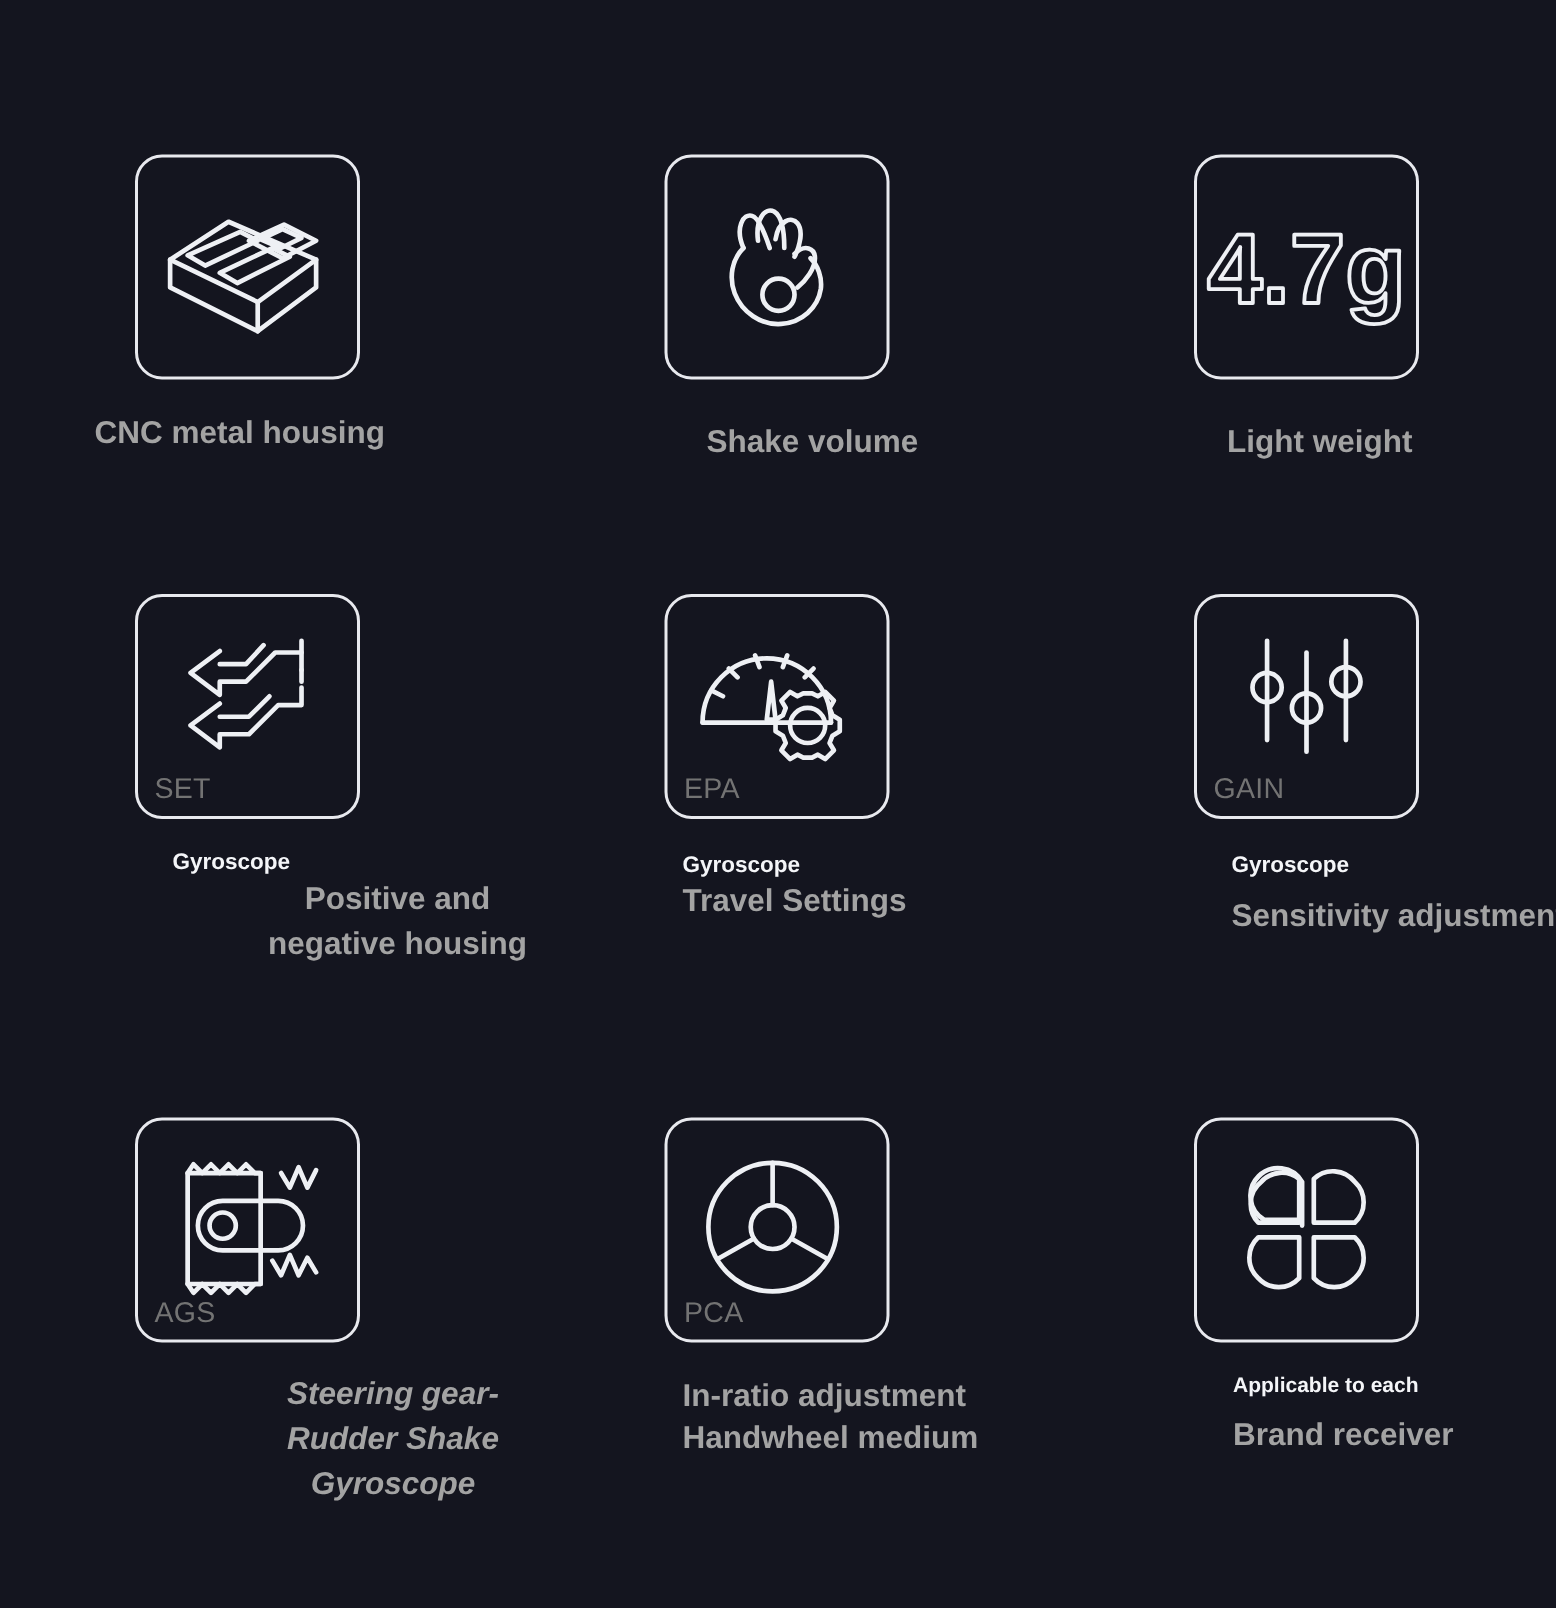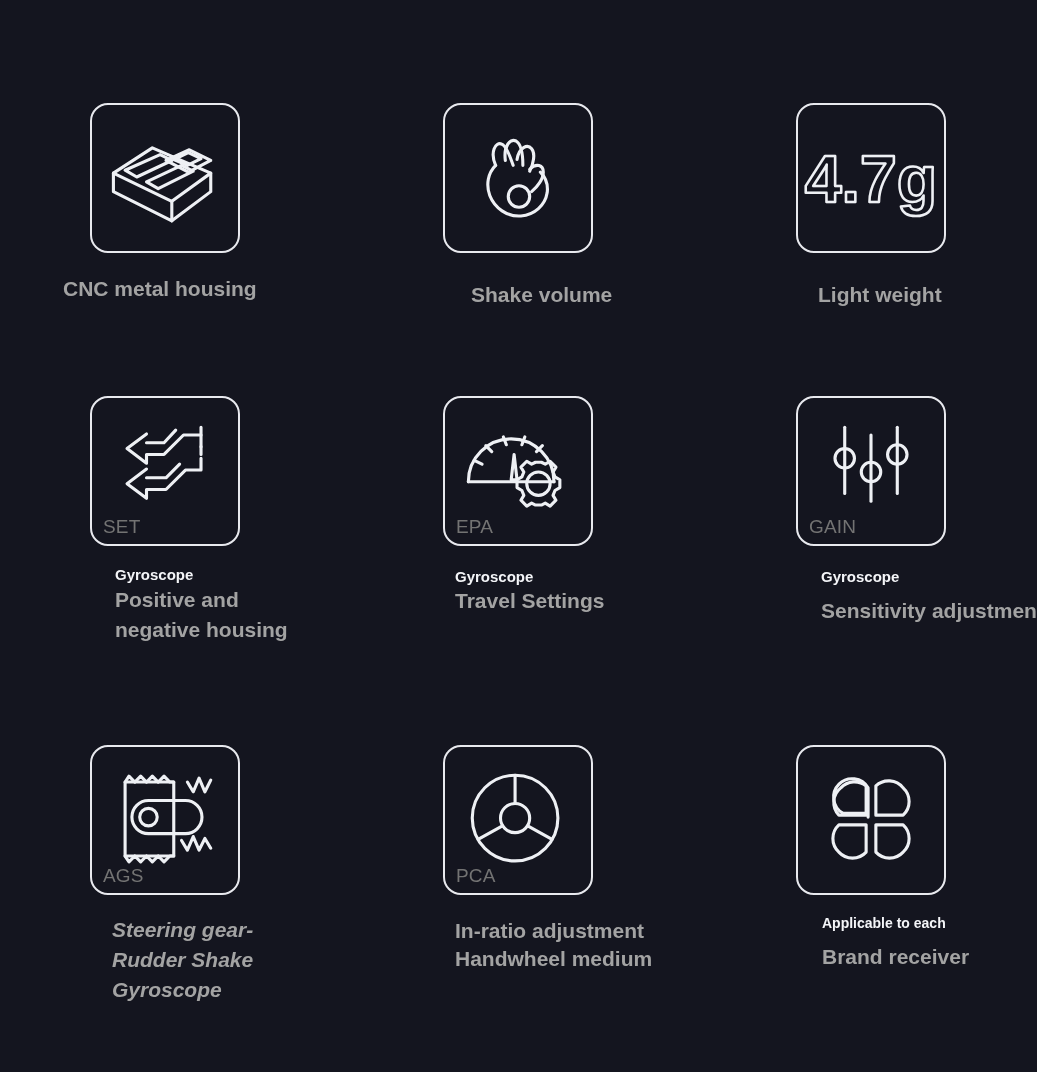--- a/index.html
+++ b/index.html
@@ -93,21 +93,21 @@
   .c2 .captions { top: 178px; left: 26px; }
 
   .c3 .captions { top: 170px; left: 25px; }
   .c4 .captions { top: 172px; left: 12px; }
   .c5 .captions { top: 172px; left: 25px; }
 
   .c6 .captions { top: 170px; left: 22px; font-style: italic; }
   .c7 .captions { top: 172px; left: 12px; }
   .c8 .captions { top: 170px; left: 26px; }
 
-  .c3 .cap-main, .c6 .cap-main { line-height: 1.42; }
+  .c3 .cap-main, .c6 .cap-main { line-height: 1.42; text-align: center; }
   .c4 .cap-main, .c7 .cap-main { }
   .c5 .cap-main { margin-top: 10px; }
   .c8 .cap-main { margin-top: 10px; }
   .c2 .captions { left: 22px; }
 </style>
 </head>
 <body>
 
 <div id="feature-grid">
 

